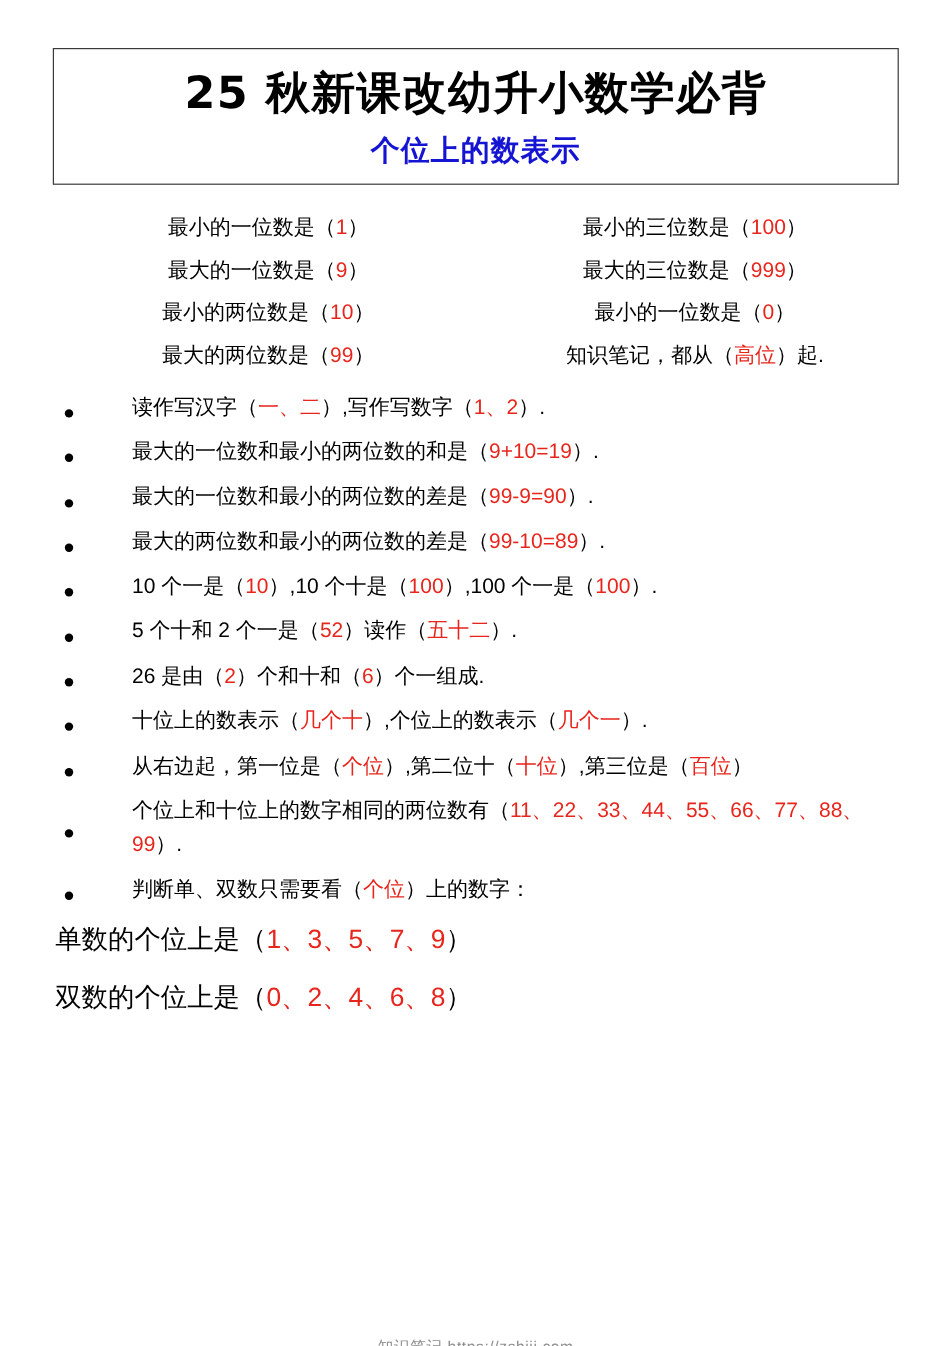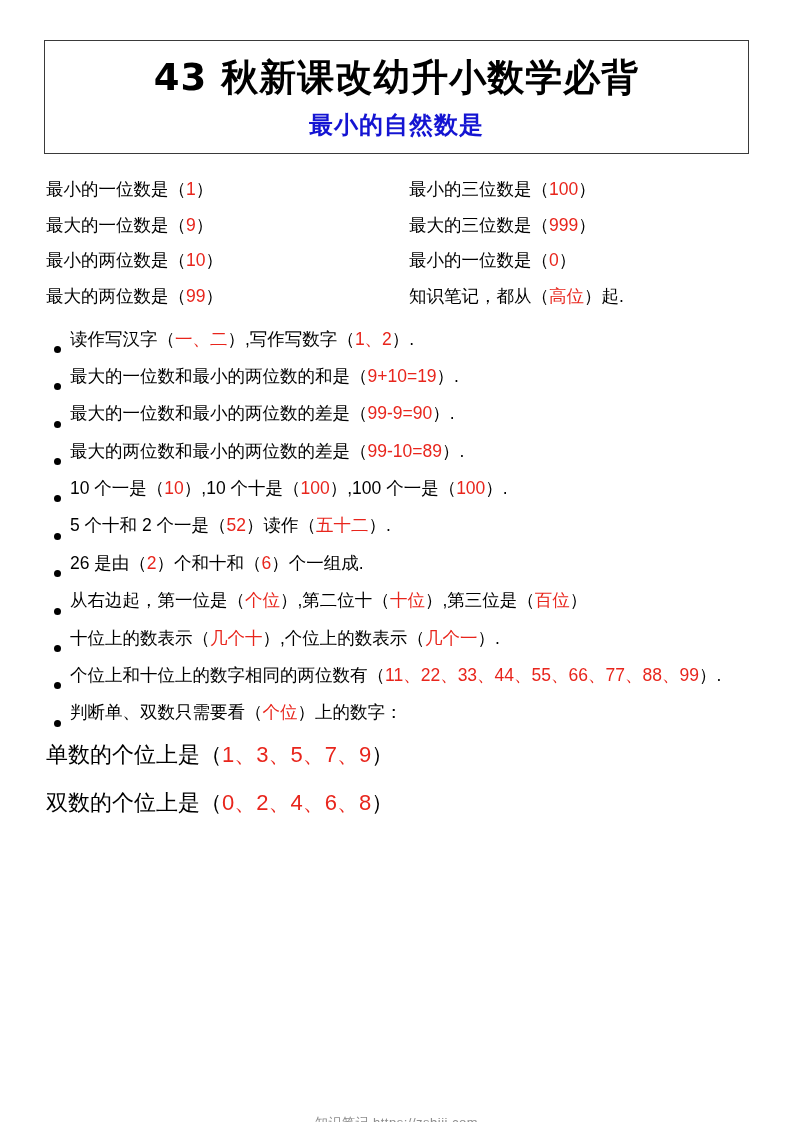--- a/index.html
+++ b/index.html
@@ -43,20 +43,21 @@
     margin-top: 8px;
     font-family: "DejaVu Sans", sans-serif;
     font-size: 24px;
     font-weight: bold;
     color: #1414d2;
     letter-spacing: 1px;
   }
   
   .facts {
     margin-top: 18px;
+    text-align: center;
   }
   .fact-row {
     display: flex;
     align-items: baseline;
     font-size: 17.5px;
     line-height: 1.0;
     padding: 9px 0;
   }
   .fact-col-left {
     width: 355px;
@@ -69,24 +70,25 @@
   }
   .red {
     color: #e8251c;
   }
   
   .bullets {
     margin-top: 6px;
   }
   .bullet-item {
     display: flex;
-    align-items: flex-end;
+    align-items: center;
     font-size: 17.5px;
     line-height: 1.62;
     padding: 4.5px 0;
+    gap: 40px;
   }
   .bullet-dot {
     flex: 0 0 auto;
     width: 26px;
     display: flex;
     justify-content: center;
     padding-top: 2px;
   }
   .bullet-dot i {
     display: block;
@@ -117,22 +119,22 @@
     color: #8d8d8d;
     letter-spacing: 0.5px;
   }
 </style>
 </head>
 <body>
 
 <div class="page">
 
   <div class="title-box">
-    <div class="title-main">43 秋新课改幼升小数学必背</div>
-    <div class="title-sub">最小的自然数是</div>
+    <div class="title-main">25 秋新课改幼升小数学必背</div>
+    <div class="title-sub">个位上的数表示</div>
   </div>
 
   <div class="facts" id="facts-section">
       <div class="fact-row">
         <div class="fact-col-left"><span>最小的一位数是（</span><span class="red">1</span><span>）</span></div>
         <div class="fact-col-right"><span>最小的三位数是（</span><span class="red">100</span><span>）</span></div>
       </div>
       <div class="fact-row">
         <div class="fact-col-left"><span>最大的一位数是（</span><span class="red">9</span><span>）</span></div>
         <div class="fact-col-right"><span>最大的三位数是（</span><span class="red">999</span><span>）</span></div>
@@ -187,27 +189,27 @@
       <div class="bullet-item">
         <div class="bullet-dot">
           <i></i>
         </div>
         <div class="bullet-text"><span>26 是由（</span><span class="red">2</span><span>）个和十和（</span><span class="red">6</span><span>）个一组成.</span></div>
       </div>
       <div class="bullet-item">
         <div class="bullet-dot">
           <i></i>
         </div>
+        <div class="bullet-text"><span>十位上的数表示（</span><span class="red">几个十</span><span>）,个位上的数表示（</span><span class="red">几个一</span><span>）.</span></div>
+      </div>
+      <div class="bullet-item">
+        <div class="bullet-dot">
+          <i></i>
+        </div>
         <div class="bullet-text"><span>从右边起，第一位是（</span><span class="red">个位</span><span>）,第二位十（</span><span class="red">十位</span><span>）,第三位是（</span><span class="red">百位</span><span>）</span></div>
-      </div>
-      <div class="bullet-item">
-        <div class="bullet-dot">
-          <i></i>
-        </div>
-        <div class="bullet-text"><span>十位上的数表示（</span><span class="red">几个十</span><span>）,个位上的数表示（</span><span class="red">几个一</span><span>）.</span></div>
       </div>
       <div class="bullet-item">
         <div class="bullet-dot">
           <i></i>
         </div>
         <div class="bullet-text"><span>个位上和十位上的数字相同的两位数有（</span><span class="red">11、22、33、44、55、66、77、88、99</span><span>）.</span></div>
       </div>
       <div class="bullet-item">
         <div class="bullet-dot">
           <i></i>

